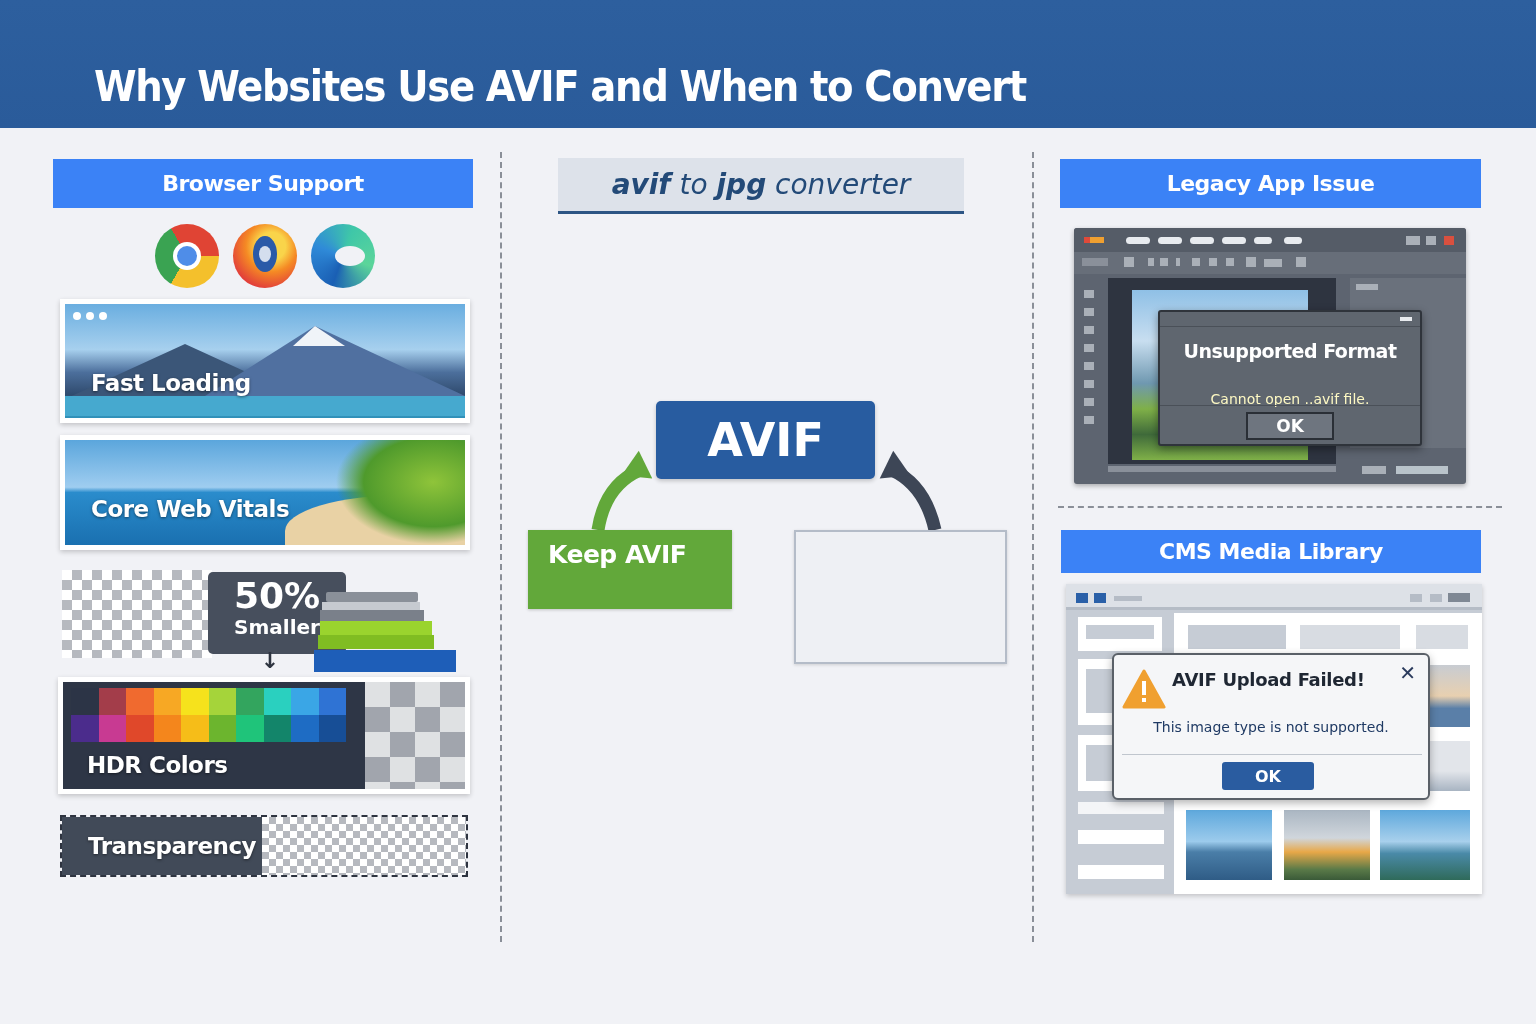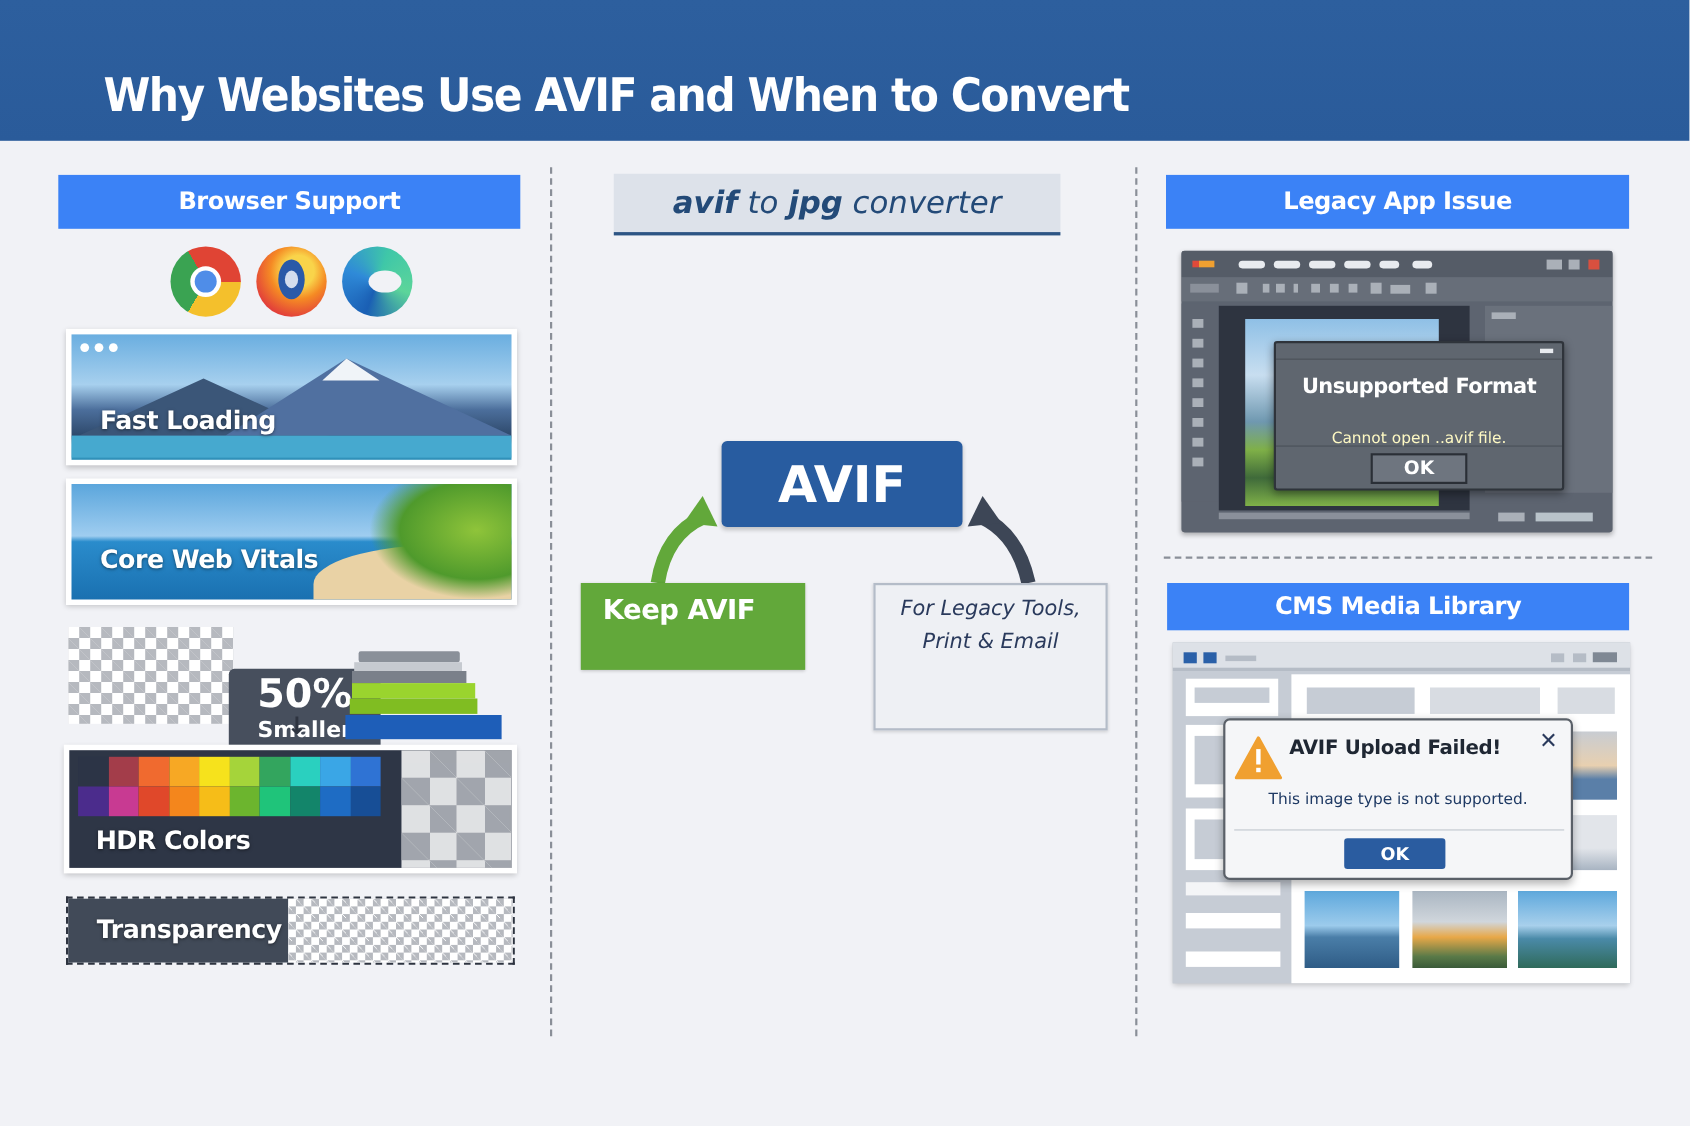--- a/index.html
+++ b/index.html
@@ -72,21 +72,21 @@
 
 <div class="card" style="left:60px;top:435px;width:410px;height:115px;">
   <div class="card-inner" style="background:linear-gradient(#5ba6dc 0%,#9fcdf0 45%,#2a8ccc 50%,#1a70b0 100%);">
     <div style="position:absolute;left:220px;top:55px;width:200px;height:60px;background:#e9d2a5;border-radius:60% 0 0 0;"></div>
     <div style="position:absolute;left:270px;top:0;width:140px;height:105px;background:radial-gradient(ellipse at 70% 40%,#8fc43a 0,#4f9a2c 50%,transparent 70%);"></div>
     <div class="card-label" style="left:26px;top:56px;">Core Web Vitals</div>
   </div>
 </div>
 
 <div class="checker" style="position:absolute;left:62px;top:570px;width:150px;height:88px;background-size:20px 20px;background-position:0 0,10px 10px;"></div>
-<div style="position:absolute;left:208px;top:572px;width:138px;height:82px;background:#474f5d;border-radius:5px;color:#fff;text-align:center;margin-top:36px;">
+<div style="position:absolute;left:208px;top:572px;width:138px;height:82px;background:#474f5d;border-radius:5px;color:#fff;text-align:center;">
   <div style="font-size:36px;font-weight:bold;line-height:40px;padding-top:4px;">50%</div>
   <div style="font-size:20px;font-weight:bold;line-height:22px;">Smaller</div>
 </div>
 <div style="position:absolute;left:258px;top:648px;width:24px;height:24px;color:#2e3440;font-size:22px;font-weight:bold;text-align:center;">↓</div>
 <div style="position:absolute;left:314px;top:586px;width:142px;height:86px;">
   <div style="position:absolute;left:12px;top:6px;width:92px;height:10px;background:#8a9099;border-radius:2px;"></div>
   <div style="position:absolute;left:8px;top:16px;width:98px;height:10px;background:#c6cad0;"></div>
   <div style="position:absolute;left:6px;top:24px;width:104px;height:11px;background:#7a808a;"></div>
   <div style="position:absolute;left:6px;top:35px;width:112px;height:14px;background:#9ad42e;"></div>
   <div style="position:absolute;left:4px;top:49px;width:116px;height:14px;background:#80bd22;"></div>
@@ -142,24 +142,20 @@
   <polygon points="877,458 907,458 892,485" fill="#3d4656" transform="rotate(55 892 470)"></polygon>
 </svg>
 
 <div class="avif-box">AVIF</div>
 
 <div class="keep-box">
   <div style="font-size:25px;font-weight:bold;line-height:30px;letter-spacing:-0.5px;">Keep AVIF</div>
 </div>
 
 <div class="convert-box">
-  <div class="convert-body">
-    <div>For Legacy Tools,</div>
-    <div>Print &amp; Email</div>
-  </div>
 </div>
 
 <div class="section-title" style="left:1060px;top:159px;width:421px;height:49px;">Legacy App Issue</div>
 
 <div class="app-window">
   <div style="position:absolute;left:0;top:0;width:100%;height:24px;background:#555c67;"></div>
   <div style="position:absolute;left:10px;top:9px;width:6px;height:6px;background:#e04a3a;"></div>
   <div style="position:absolute;left:16px;top:9px;width:14px;height:6px;background:#f0a030;"></div>
   <div class="pill" style="left:52px;top:9px;width:24px;"></div>
   <div class="pill" style="left:84px;top:9px;width:24px;"></div>

